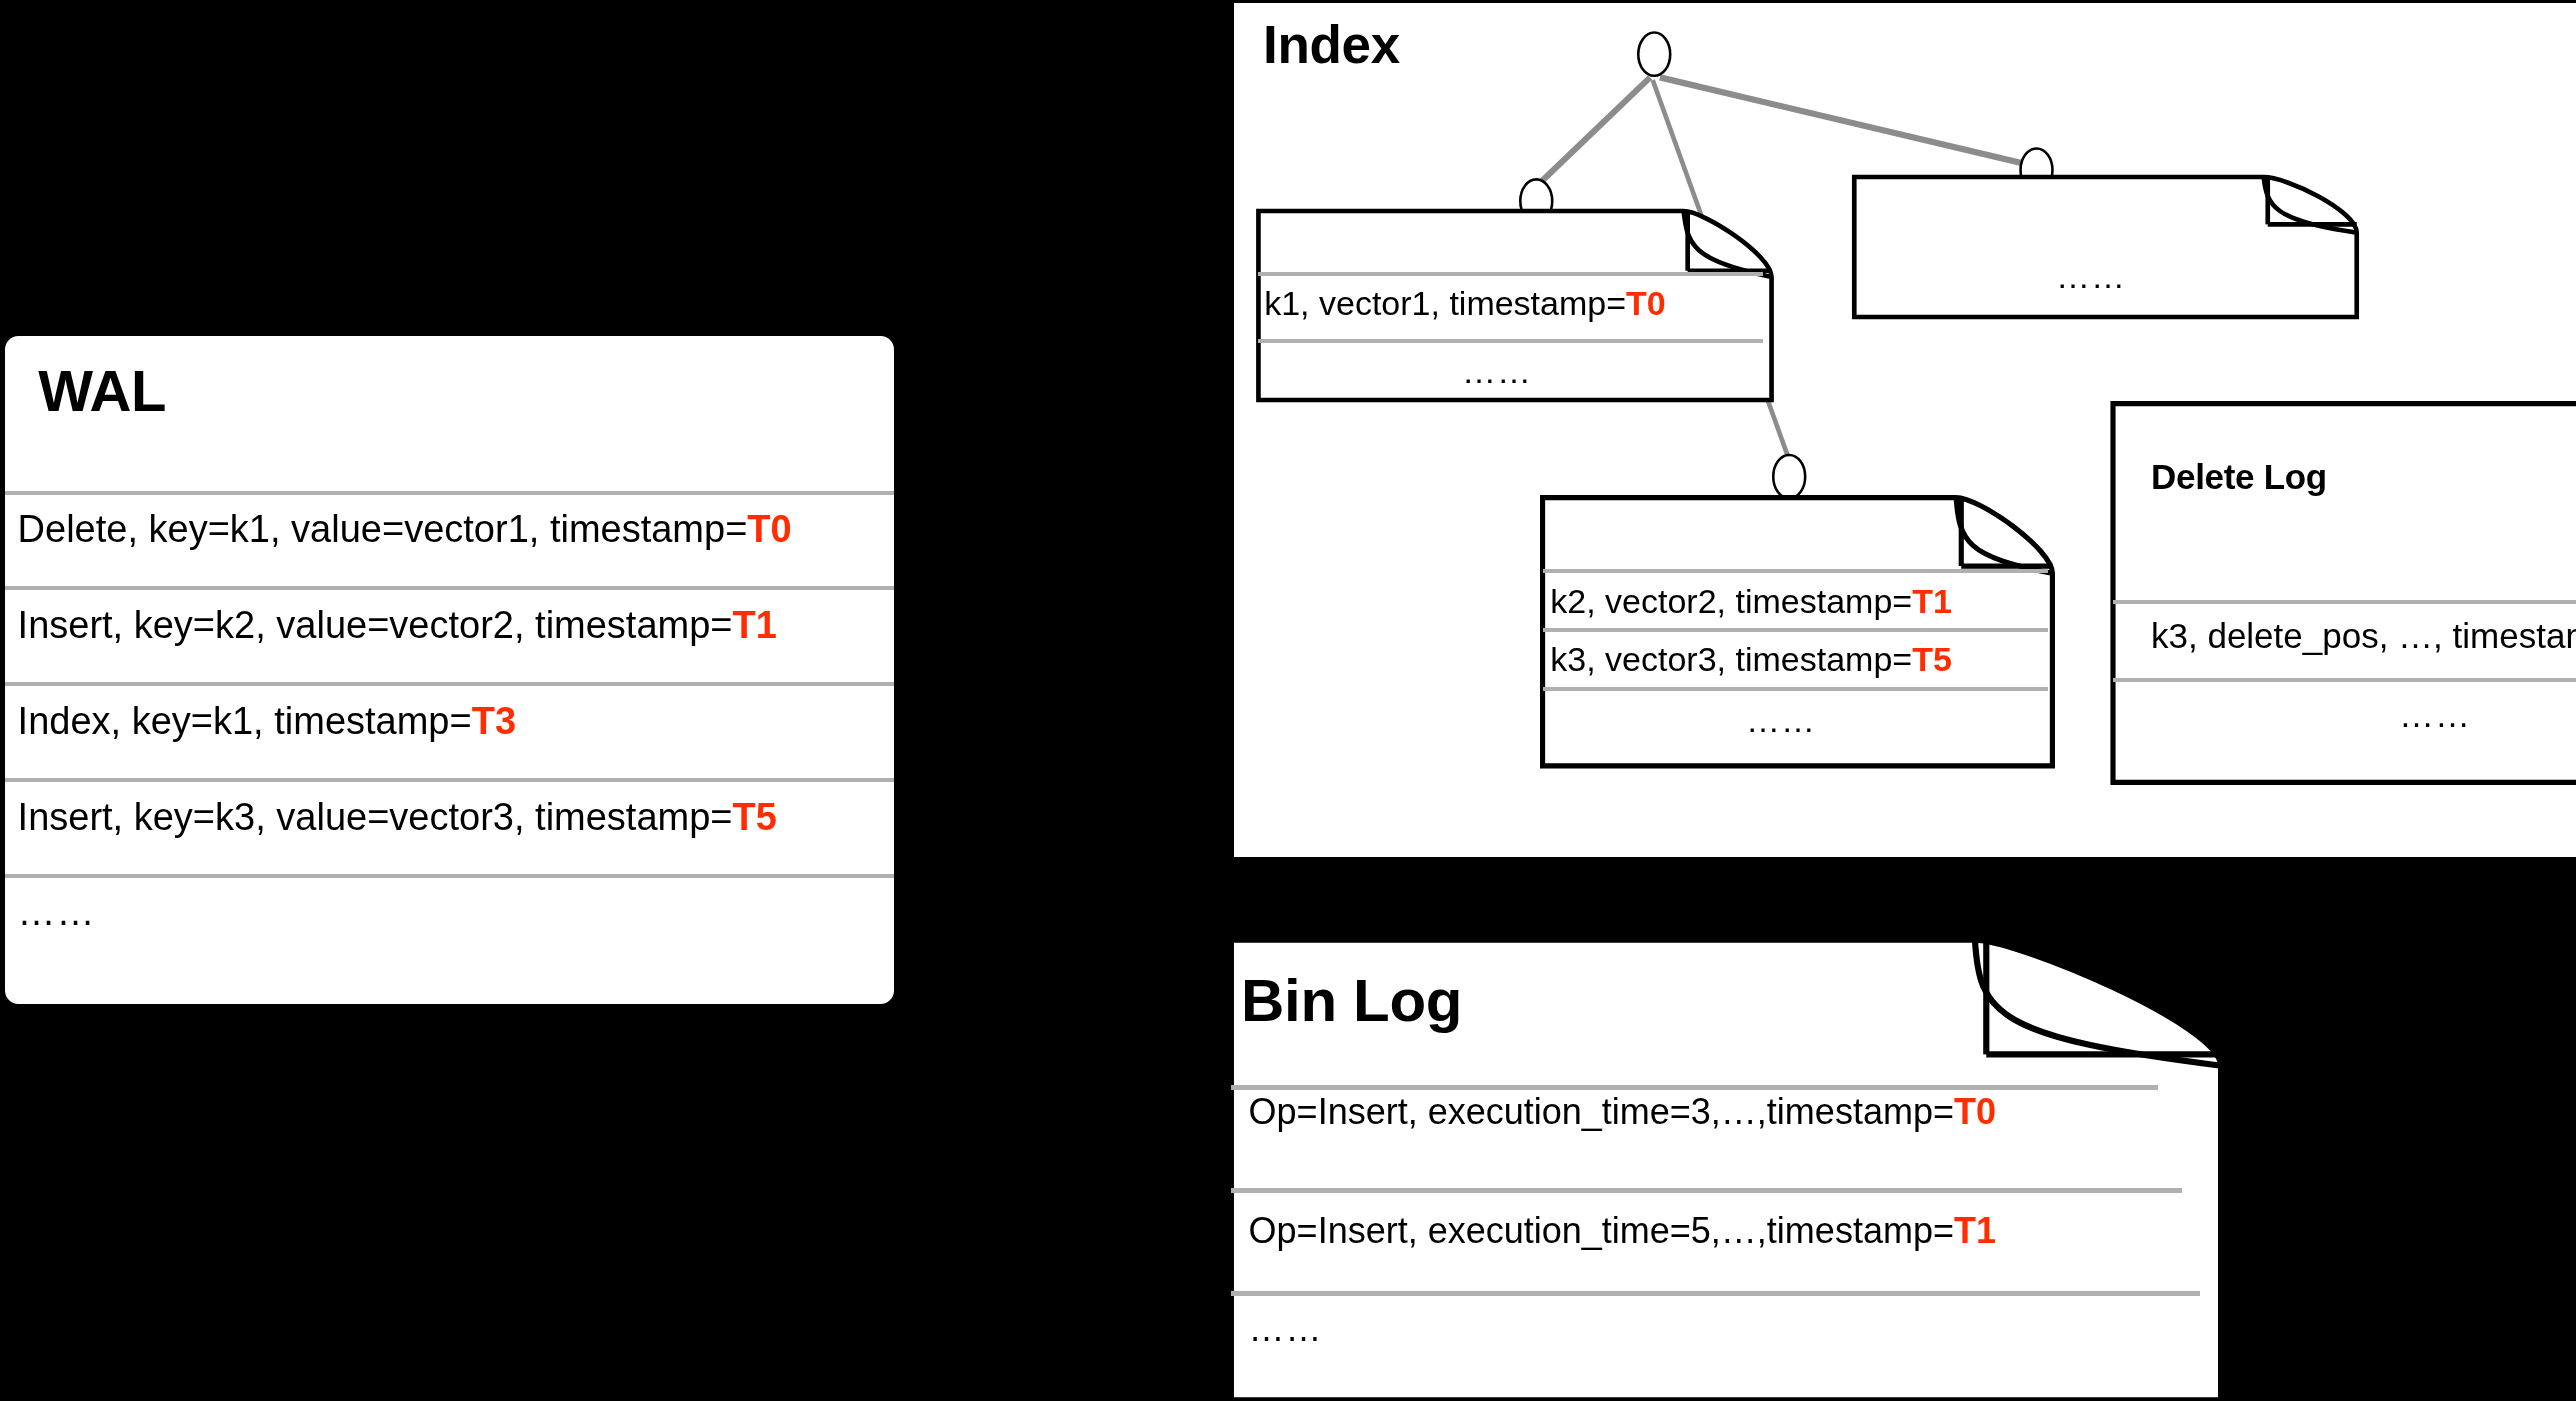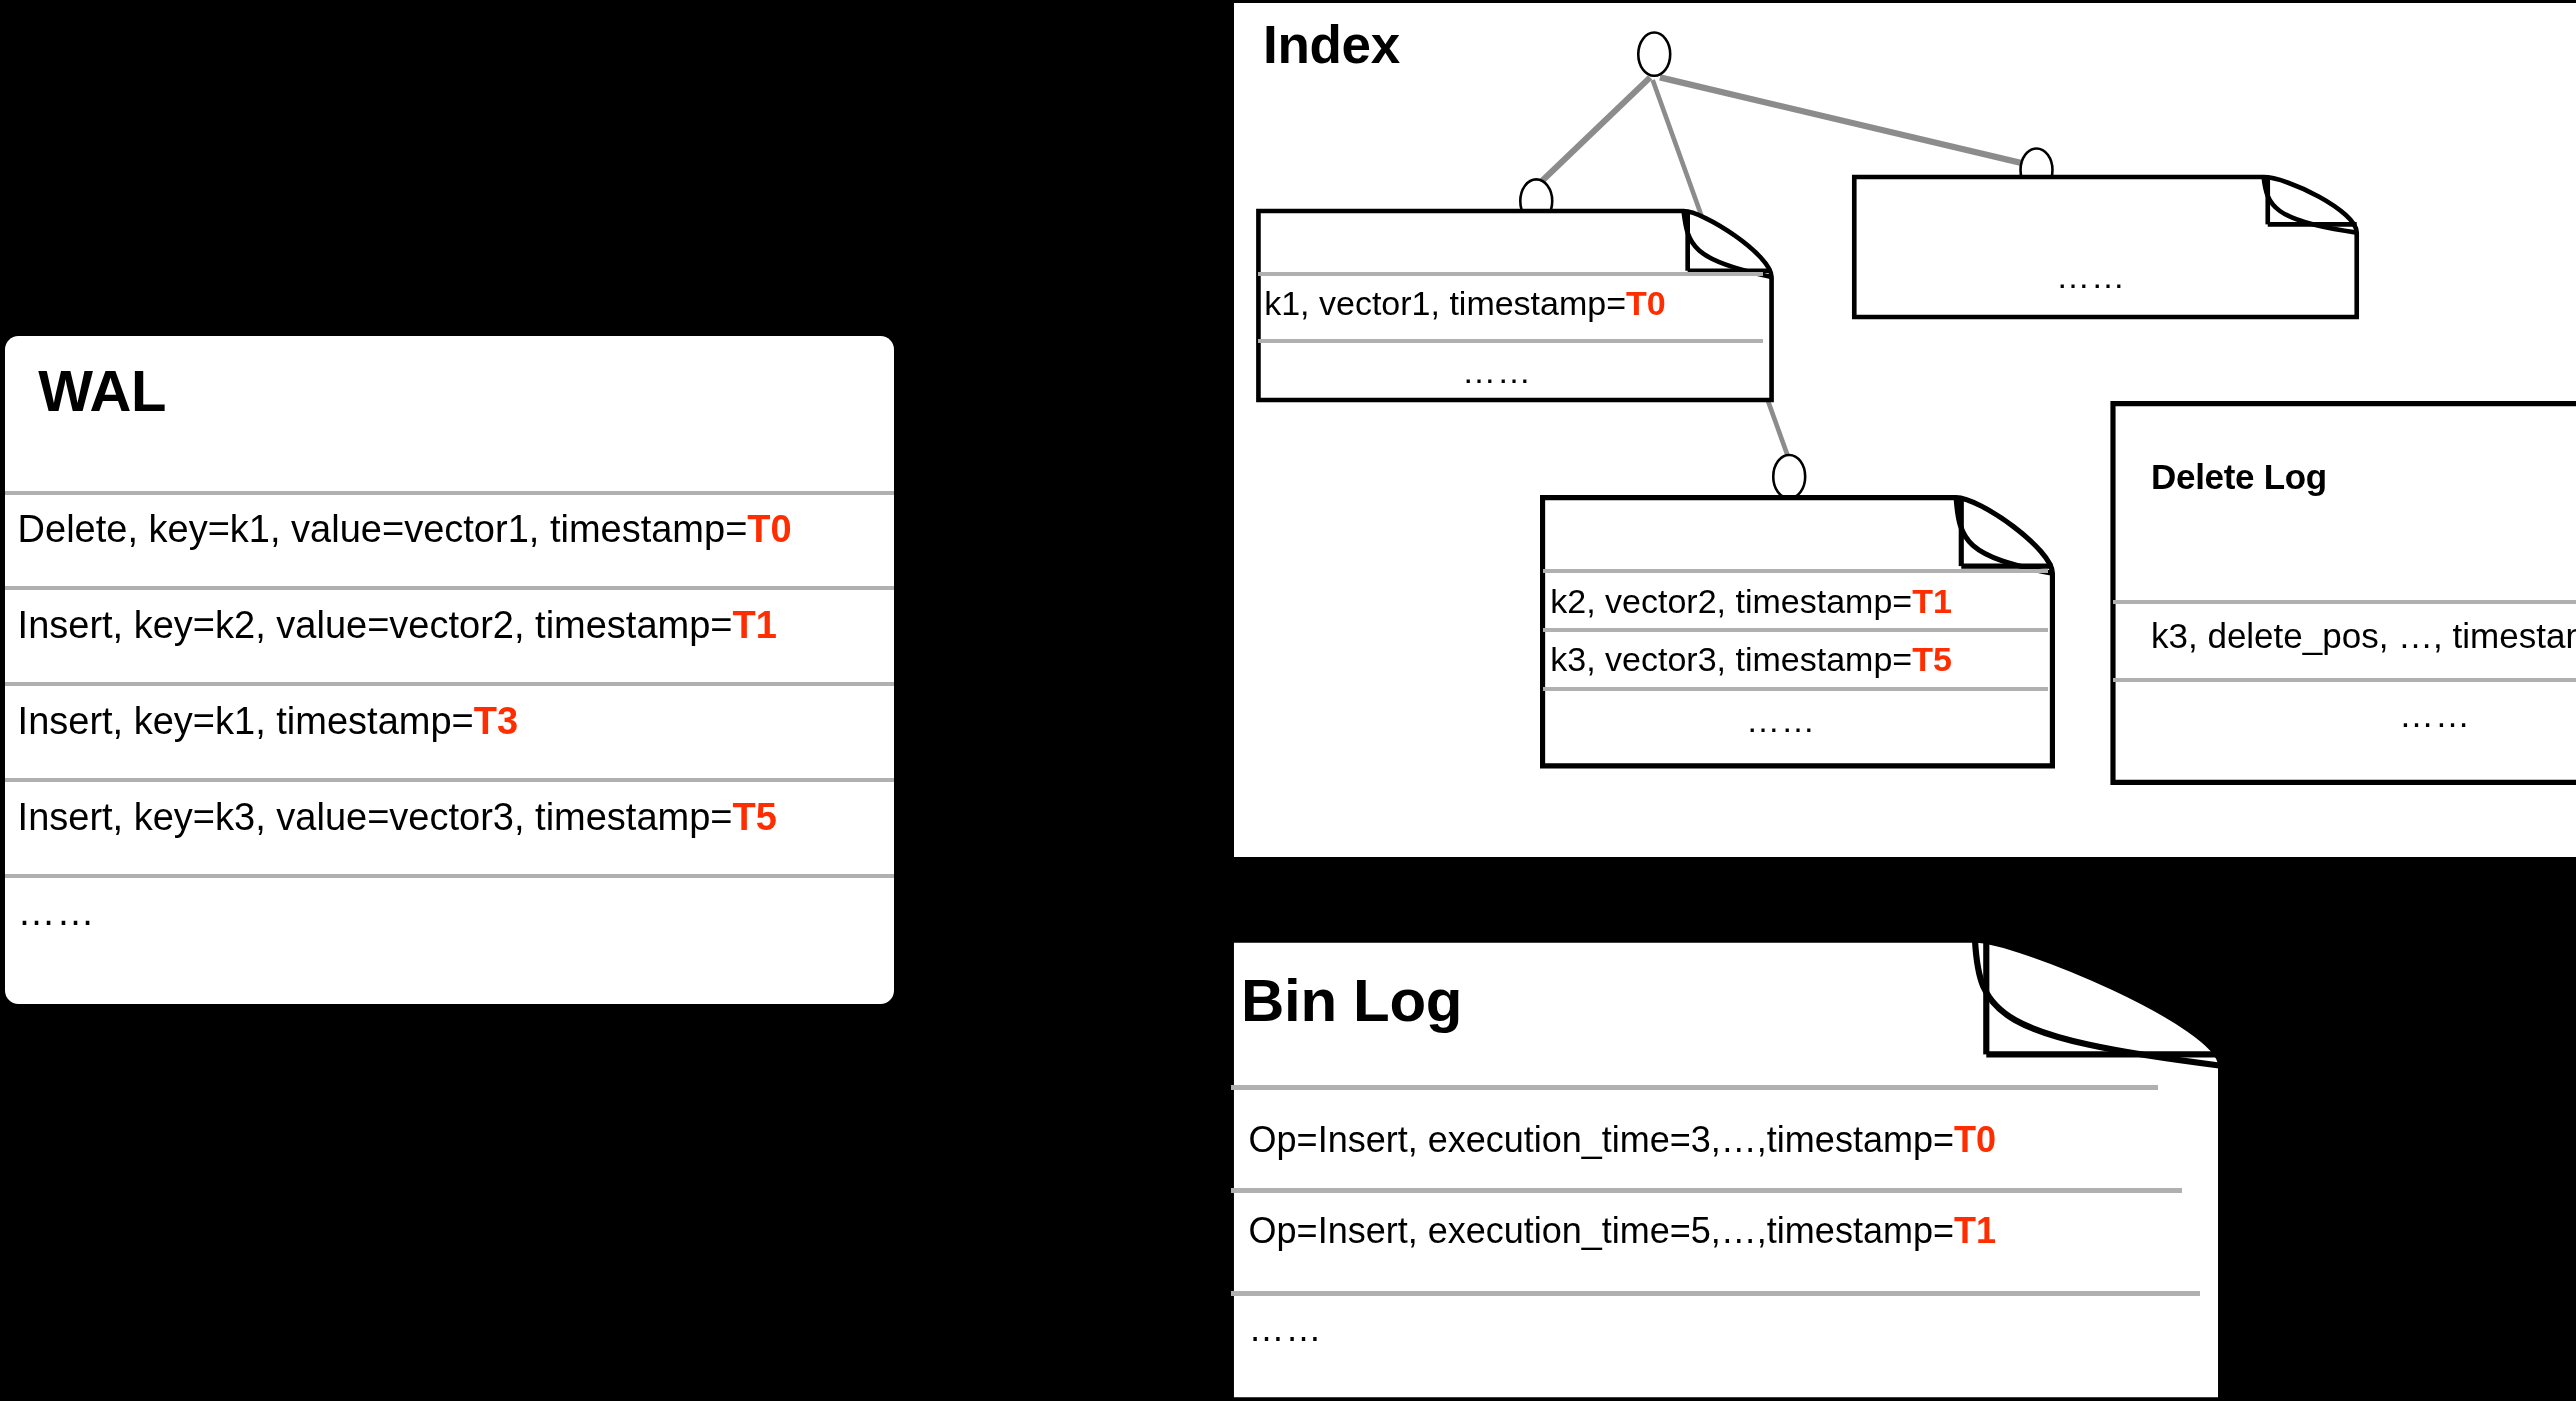--- a/index.html
+++ b/index.html
@@ -32,21 +32,21 @@
     <span>Delete, key=k1, value=vector1, timestamp=</span><span class="ts">T0</span>
   </div>
 
   <div class="sep" style="left:0px;top:250px;width:889px;height:3.6px;"></div>
   <div class="rowtext" style="left:12.4px;top:268px;font-size:38px;">
     <span>Insert, key=k2, value=vector2, timestamp=</span><span class="ts">T1</span>
   </div>
 
   <div class="sep" style="left:0px;top:346px;width:889px;height:3.6px;"></div>
   <div class="rowtext" style="left:12.4px;top:364px;font-size:38px;">
-    <span>Insert, key=k1, timestamp=</span><span class="ts">T3</span>
+    <span>Index, key=k1, timestamp=</span><span class="ts">T3</span>
   </div>
 
   <div class="sep" style="left:0px;top:442px;width:889px;height:3.6px;"></div>
   <div class="rowtext" style="left:12.4px;top:460px;font-size:38px;">
     <span>Insert, key=k3, value=vector3, timestamp=</span><span class="ts">T5</span>
   </div>
 
   <div class="sep" style="left:0px;top:538px;width:889px;height:3.6px;"></div>
   <div class="dots" style="left:12.4px;top:555px;font-size:38px;">……</div>
 </div>
@@ -129,21 +129,21 @@
 
 <div style="position:absolute;left:1228px;top:937px;width:997px;height:465px;">
   <svg width="997" height="465" viewBox="0 0 1935 903" style="position:absolute;left:0;top:0;overflow:visible;">
     <path d="M5 5 H1450 C1530 5 1928 170 1928 250 V900 H5 Z" fill="#ffffff" stroke="#000000" stroke-width="12"></path>
     <path d="M1450 5 C1458 150 1490 195 1928 250" fill="none" stroke="#000000" stroke-width="12"></path>
     <path d="M1472 228 H1928" fill="none" stroke="#000000" stroke-width="12"></path>
     <path d="M1472 5 V228" fill="none" stroke="#000000" stroke-width="12"></path>
   </svg>
   <div class="ttl" style="left:13px;top:39px;font-size:60px;line-height:49px;">Bin Log</div>
   <div class="sep" style="left:2.6px;top:148px;width:927px;height:4.6px;"></div>
-  <div class="rowtext" style="left:20.6px;top:182px;font-size:36px;">
+  <div class="rowtext" style="left:20.6px;top:154px;font-size:36px;">
     <span>Op=Insert, execution_time=3,…,timestamp=</span><span class="ts">T0</span>
   </div>
   <div class="sep" style="left:2.6px;top:251px;width:951px;height:4.6px;"></div>
   <div class="rowtext" style="left:20.6px;top:273px;font-size:36px;">
     <span>Op=Insert, execution_time=5,…,timestamp=</span><span class="ts">T1</span>
   </div>
   <div class="sep" style="left:2.6px;top:354px;width:969px;height:4.6px;"></div>
   <div class="dots" style="left:20.6px;top:371px;font-size:36px;">……</div>
 </div>
 

